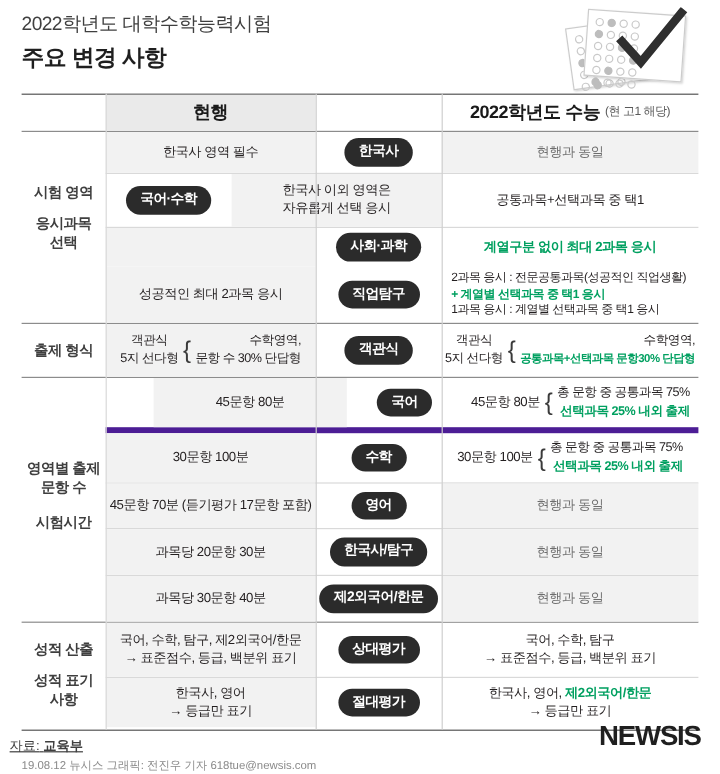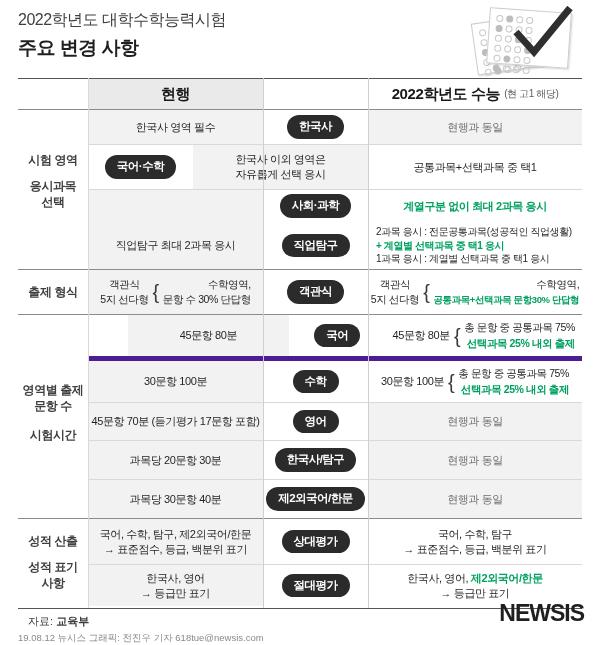--- a/index.html
+++ b/index.html
@@ -52,21 +52,21 @@
   .same{color:#6d6d6d;}
   .gray-bg{background:#f2f2f2;}
 
   .brace{display:inline-block;font-size:20px;color:#3a3a3a;margin:0 2px;line-height:1;}
   .stack{display:inline-block;text-align:right;vertical-align:middle;font-size:10.5px;line-height:1.45;}
   .inline-row{display:flex;align-items:center;justify-content:center;gap:2px;}
 
   .sep-v{position:absolute;top:78px;width:1px;background:#d9d9d9;}
 
   
-  .footer{position:absolute;left:28px;top:614px;font-size:11px;color:#3f3f3f;}
+  .footer{position:absolute;left:8px;top:614px;font-size:11px;color:#3f3f3f;text-decoration:underline;}
   .footer .label{color:#3f3f3f;}
   .footer .src{font-weight:bold;}
   .credit{position:absolute;left:18px;top:632px;font-size:9.5px;color:#8a8a8a;}
   .logo{position:absolute;right:16px;bottom:18px;font-size:23px;font-weight:bold;color:#1f1f1f;letter-spacing:-1px;}
   .hr-bottom{position:absolute;left:18px;top:608px;width:564px;height:1px;background:#555555;}
 </style>
 </head>
 <body>
 
 <div class="header">
@@ -195,21 +195,21 @@
 
       <div style="display:flex;border-top:1px solid #d9d9d9;">
         <div class="cell c-cur" style="height:32px;"></div>
         <div class="cell c-mid" style="height:32px;">
           <span class="pill">사회·과학</span>
         </div>
         <div class="cell c-new green" style="height:32px;">계열구분 없이 최대 2과목 응시</div>
       </div>
 
       <div style="display:flex;">
-        <div class="cell c-cur" style="height:47px;">직업탐구 최대 2과목 응시</div>
+        <div class="cell c-cur" style="height:47px;">성공적인 최대 2과목 응시</div>
         <div class="cell c-mid" style="height:47px;">
           <span class="pill">직업탐구</span>
         </div>
         <div class="cell c-new" style="height:47px;flex-direction:column;align-items:flex-start;padding-left:8px;font-size:10px;">
           <div>2과목 응시 : 전문공통과목(성공적인 직업생활)</div>
           <div class="green">+ 계열별 선택과목 중 택1 응시</div>
           <div>1과목 응시 : 계열별 선택과목 중 택1 응시</div>
         </div>
       </div>
     </div>

